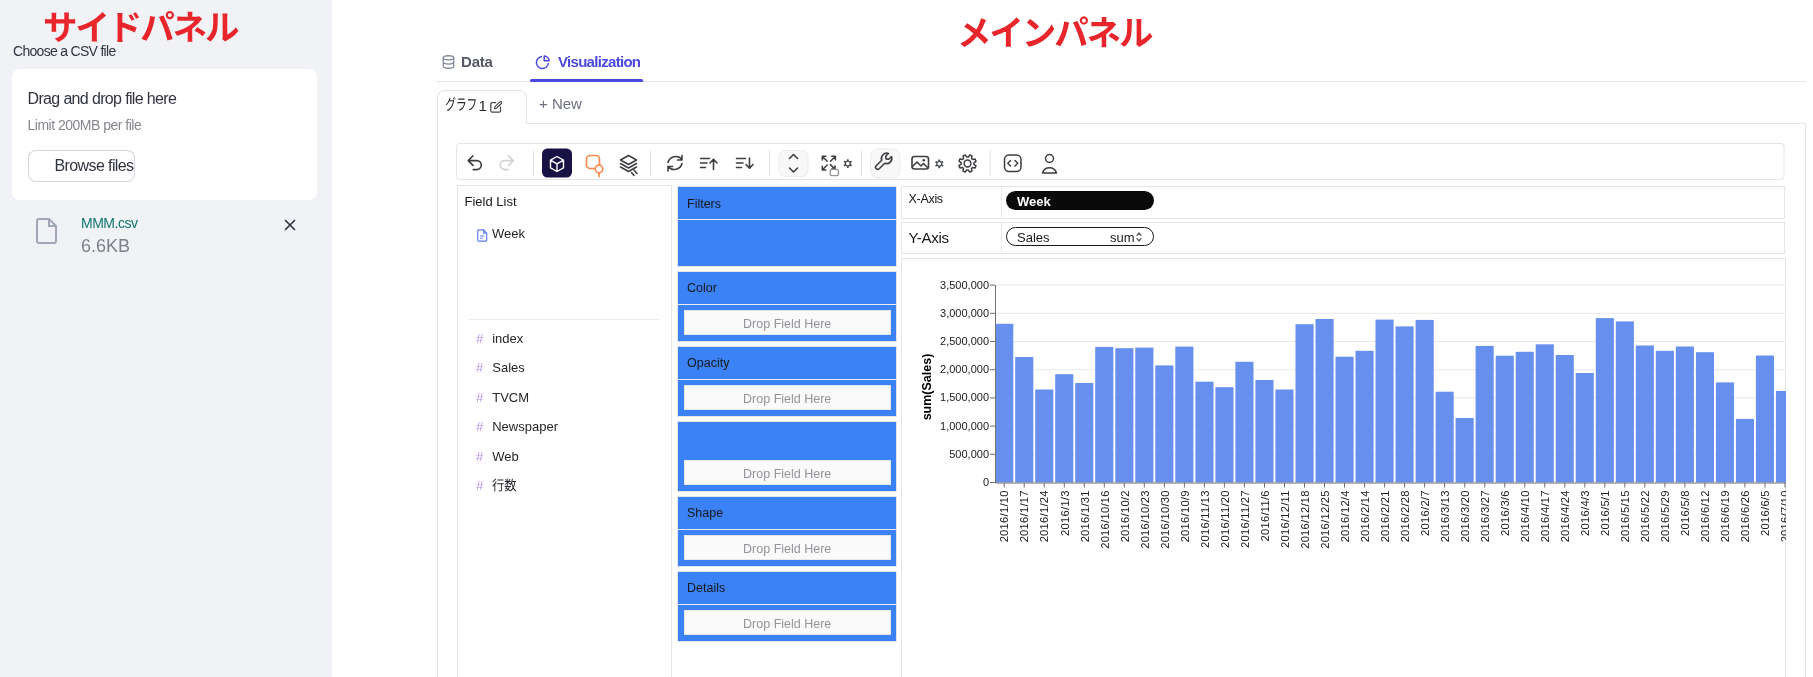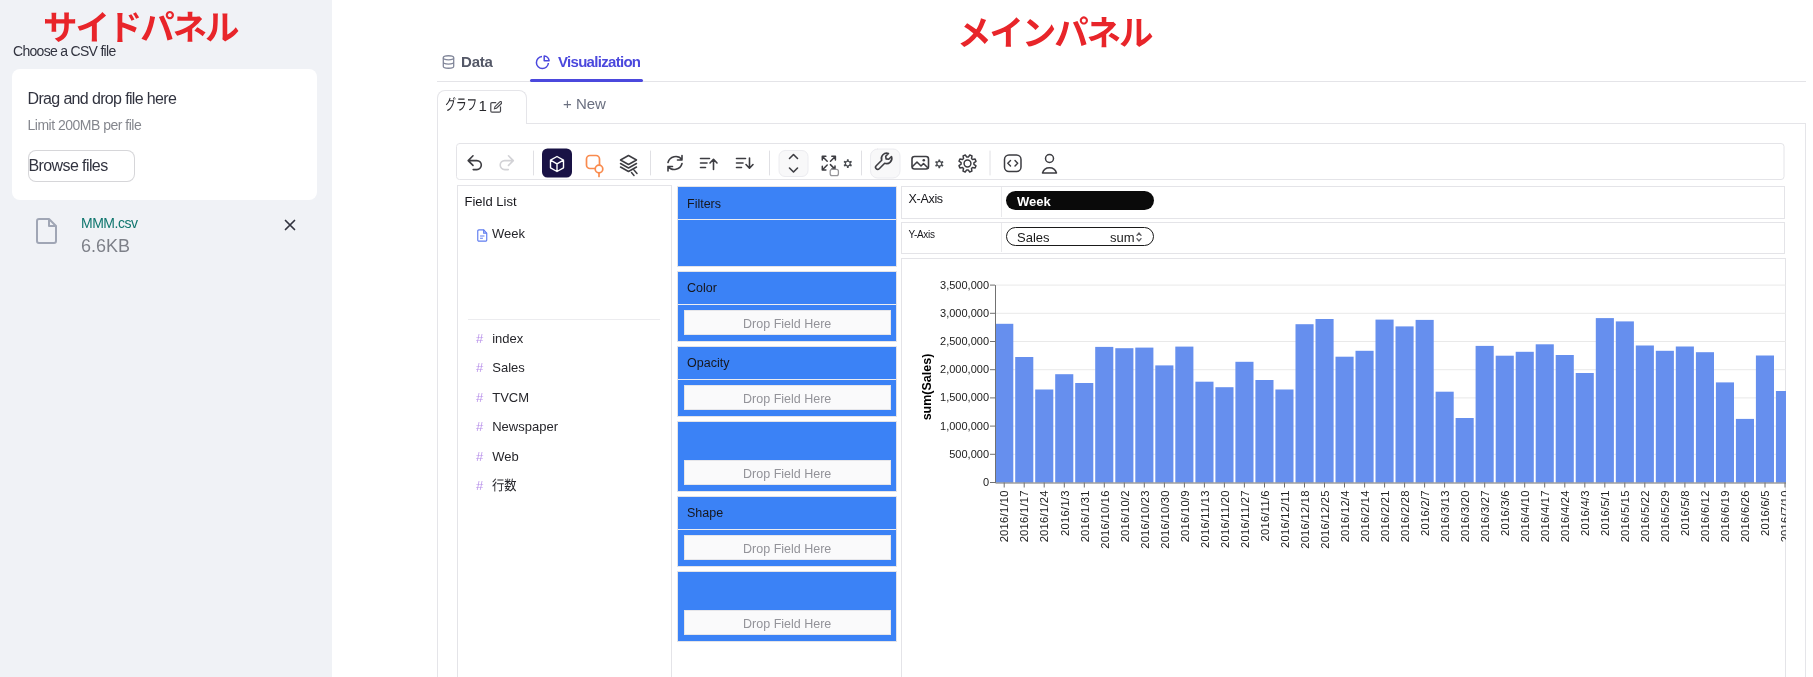--- a/index.html
+++ b/index.html
@@ -1,18 +1,18 @@
 <!DOCTYPE html>
 <html><head><meta charset="utf-8"><style>
 *{margin:0;padding:0;box-sizing:border-box}
 body{width:1813px;height:677px;position:relative;background:#fff;font-family:"Liberation Sans",sans-serif;overflow:hidden}
 .abs{position:absolute}
 .sidebar{position:absolute;left:0;top:0;width:332px;height:677px;background:#f0f2f6}
 .card{position:absolute;left:12px;top:68.5px;width:305px;height:131.5px;background:#fff;border-radius:8px}
-.btn{position:absolute;left:15.5px;top:81.5px;width:107px;height:32px;border:1px solid rgba(49,51,63,.2);border-radius:8px;background:#fff;font-size:16px;color:#31333f;line-height:30px;text-align:left;letter-spacing:-0.6px}
+.btn{position:absolute;left:15.5px;top:81.5px;width:107px;height:32px;border:1px solid rgba(49,51,63,.2);border-radius:8px;background:#fff;font-size:16px;color:#31333f;line-height:30px;text-align:right;letter-spacing:-0.6px}
 .container{position:absolute;left:436.5px;top:123px;width:1369px;height:554px;border:1px solid #e5e5e9;border-bottom:none;background:#fff}
 .panel{position:absolute;border:1px solid #e4e4e8;background:#fff}
 .abox{position:absolute;left:676.5px;width:220px;border:1px solid #e4e4e8;background:#3b82f6}
 .atitle{position:absolute;left:0;right:0;top:0;height:33.2px;box-sizing:border-box;padding:9.5px 0 0 9.5px;font-size:12.5px;color:#17171c}
 .abox .atitle{border-bottom:1px solid #ededf0}
 .drop{position:absolute;left:6.2px;width:207px;height:25px;box-sizing:border-box;background:#fafafb;border:1px solid #e6e6ea;font-size:12.5px;color:#939399;text-align:center;line-height:26.5px}
 .frow{position:absolute;left:476px;width:180px;height:20px}
 .hash{color:#b891ea;font-size:13px}
 .fname{font-size:13px;color:#26262b;margin-left:9px}
 .tabtxt{position:absolute;font-size:15px;font-weight:bold}
@@ -46,21 +46,21 @@
 <div class="tabtxt" style="left:558px;top:52.5px;color:#4b48dd;letter-spacing:-0.7px">Visualization</div>
 <div class="abs" style="left:436.5px;top:80.5px;width:1369px;height:1px;background:#e4e4e8"></div>
 <div class="abs" style="left:530px;top:79px;width:113px;height:3px;background:#4b48dd;border-radius:2px"></div>
 
 <div class="abs" style="left:436.5px;top:90px;width:90px;height:33px;background:#fff;border:1px solid #e5e5e9;border-bottom:none;border-radius:8px 8px 0 0"></div>
 <div class="abs" style="left:478.5px;top:96.5px;font-size:15px;color:#26262b">1</div>
 <svg class="abs" style="left:490px;top:100.5px" width="12" height="12" viewBox="0 0 12 12" fill="none" stroke="#47474c" stroke-width="1.2">
     <path d="M10.5 5.5 V10 a1.2 1.2 0 0 1 -1.2 1.2 H2 A1.2 1.2 0 0 1 .8 10 V2.8 A1.2 1.2 0 0 1 2 1.6 h4.2"></path>
     <path d="M4.5 7.7 l.5-2 L9.8 .9 a1.1 1.1 0 0 1 1.6 1.6 L6.5 7.3 Z"></path>
   </svg>
-<div class="abs" style="left:563px;top:94.5px;font-size:15px;color:#6b7080">+ New</div>
+<div class="abs" style="left:539px;top:94.5px;font-size:15px;color:#6b7080">+ New</div>
 
 <div class="container"></div>
 <div class="abs" style="left:437.5px;top:123px;width:88.5px;height:1.5px;background:#fff"></div>
 <svg style="position:absolute;left:456px;top:143px" width="1329" height="37" viewBox="456 143 1329 37" fill="none" stroke="#3d3d42" stroke-width="1.6" stroke-linecap="round" stroke-linejoin="round">
 <rect x="456.5" y="143.5" width="1327.5" height="36" rx="3" fill="#fff" stroke="#e4e4e8" stroke-width="1"></rect>
 <path d="M473 155.8 l-4.8 4.8 4.8 4.8 M468.4 160.6 h8.4 a4.5 4.5 0 0 1 0 9 h-3.6"></path>
 <path d="M508.5 155.8 l4.8 4.8 -4.8 4.8 M513.1 160.6 h-8.4 a4.5 4.5 0 0 0 0 9 h3.6" stroke="#d2d2d6"></path>
 <line x1="533.5" y1="151" x2="533.5" y2="175" stroke="#e0e0e4" stroke-width="1"></line>
 <rect x="542" y="148.5" width="30" height="29" rx="5.5" fill="#191245" stroke="none"></rect>
 <g stroke="#fff" stroke-width="1.4">
@@ -130,31 +130,32 @@
 <div class="drop" style="top:38.7px">Drop Field Here</div>
   </div>
 <div class="abox" style="top:420.5px;height:71.7px">
 <div class="drop" style="top:38.7px">Drop Field Here</div>
   </div>
 <div class="abox" style="top:495.5px;height:71.7px">
 <div class="atitle">Shape</div>
 <div class="drop" style="top:38.7px">Drop Field Here</div>
   </div>
 <div class="abox" style="top:570.5px;height:71.7px">
+<div class="atitle">Details</div>
 <div class="drop" style="top:38.7px">Drop Field Here</div>
   </div>
 
 <div class="panel" style="left:901px;top:186px;width:884px;height:32.5px"></div>
 <div class="abs" style="left:1001px;top:187px;width:1px;height:30px;background:#e9e9ec"></div>
 <div class="abs" style="left:908.5px;top:192px;font-size:12.5px;color:#17171c;letter-spacing:-0.3px">X-Axis</div>
 <div class="abs" style="left:1006px;top:190.5px;width:148px;height:19px;background:#0a0a0a;border-radius:10px"></div>
 <div class="abs" style="left:1017px;top:193.5px;font-size:13px;font-weight:bold;color:#fff">Week</div>
 <div class="panel" style="left:901px;top:222px;width:884px;height:31.5px"></div>
 <div class="abs" style="left:1001px;top:223px;width:1px;height:29px;background:#e9e9ec"></div>
-<div class="abs" style="left:908.5px;top:228.5px;font-size:10px;color:#17171c;letter-spacing:-0.3px">Y-Axis</div>
+<div class="abs" style="left:908.5px;top:228.5px;font-size:15px;color:#17171c;letter-spacing:-0.3px">Y-Axis</div>
 <div class="abs" style="left:1006px;top:227px;width:148px;height:19px;background:#fff;border:1px solid #1a1a1a;border-radius:10px"></div>
 <div class="abs" style="left:1017px;top:229.5px;font-size:13px;color:#1a1a1a">Sales</div>
 <div class="abs" style="left:1110px;top:229.5px;font-size:13px;color:#1a1a1a">sum</div>
 <svg class="abs" style="left:1135.5px;top:231.5px" width="6" height="10" viewBox="0 0 6 10" fill="none" stroke="#5a5a5e" stroke-width="1.3" stroke-linecap="round">
     <path d="M1 3.4 l2-2.3 2 2.3 M1 6.6 l2 2.3 2-2.3"></path>
   </svg>
 <div class="panel" style="left:901px;top:257.5px;width:885px;height:419.5px;border-bottom:none"></div>
 <svg style="position:absolute;left:902px;top:260px" width="884" height="417" viewBox="902 260 884 417" font-family="'Liberation Sans',sans-serif">
 <line x1="995.5" y1="454.3" x2="1786" y2="454.3" stroke="#e9e9e9" stroke-width="1"></line>
     <line x1="995.5" y1="426.1" x2="1786" y2="426.1" stroke="#e9e9e9" stroke-width="1"></line>

